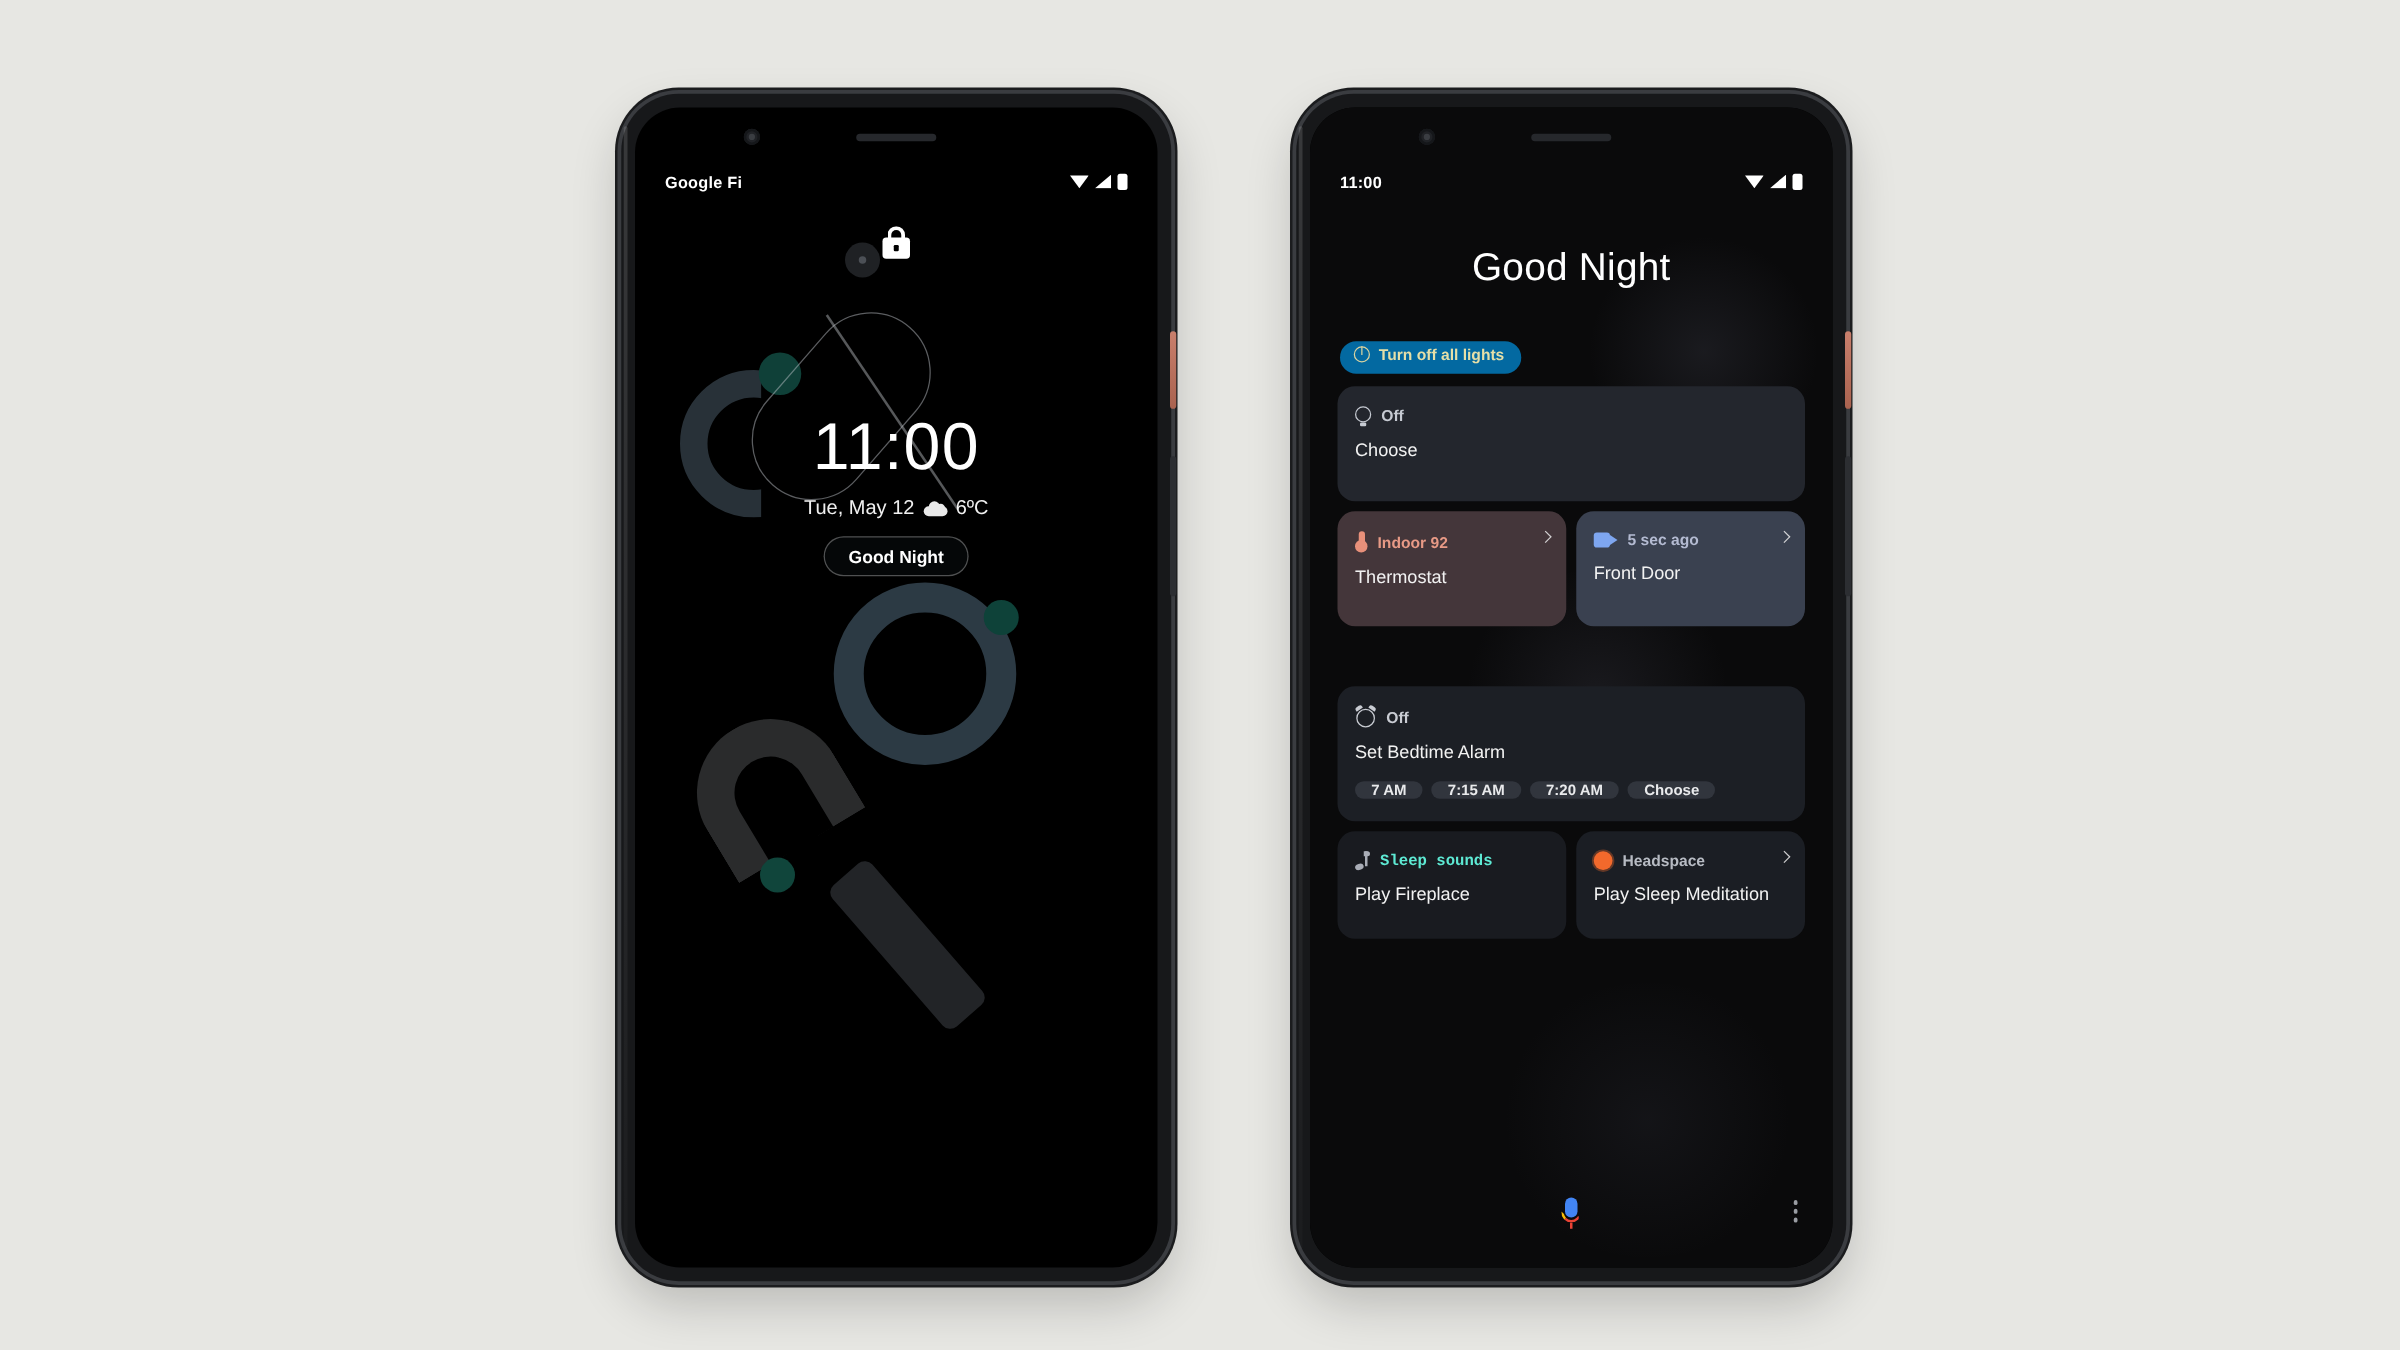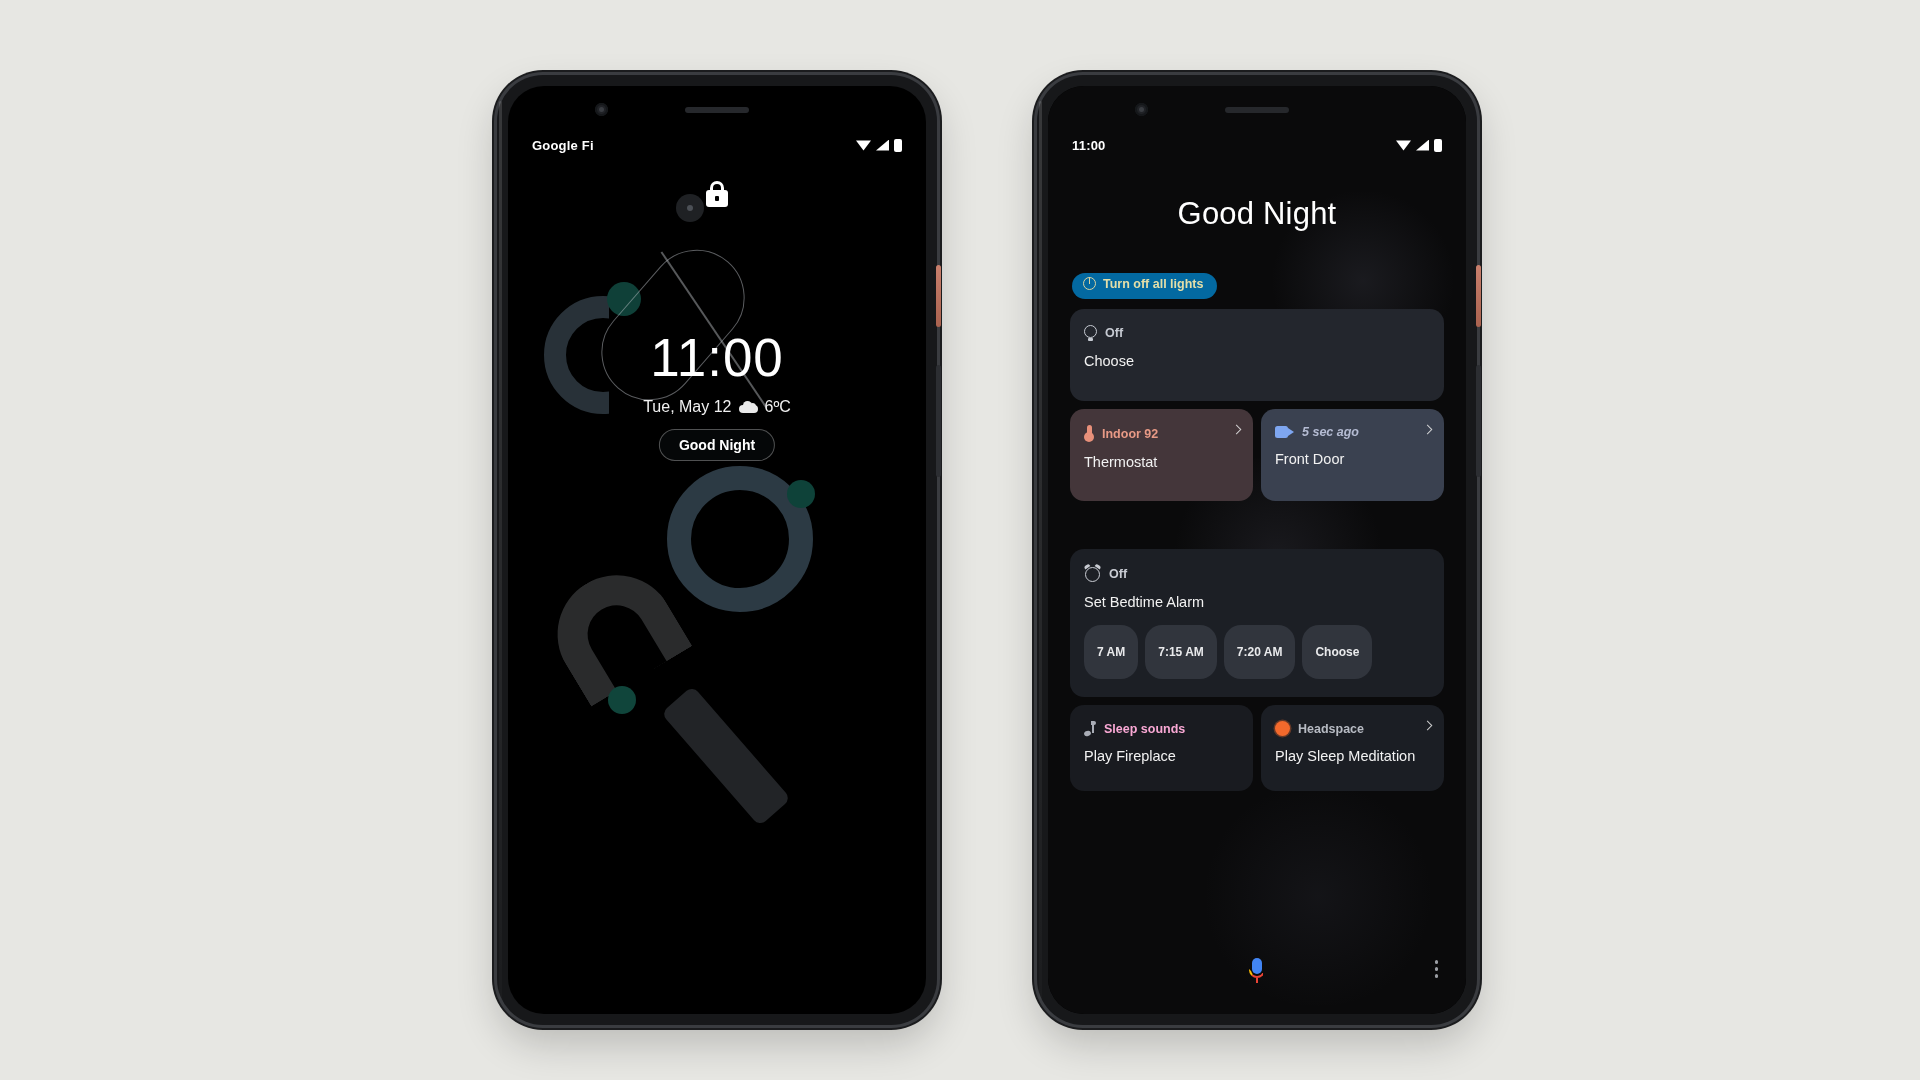--- a/index.html
+++ b/index.html
@@ -283,25 +283,25 @@
     transform: rotate(45deg);
   }
 
   .card-living  { background: #4b4940; }
   .card-living .card-head { color: #eceade; }
   .card-bedroom { background: #23262d; }
   .card-bedroom .card-head { color: #c6cad2; }
   .card-thermo  { background: #44363a; }
   .card-thermo .card-head { color: #e89a86; }
   .card-door    { background: #3a4150; }
-  .card-door .card-head { color: #b4bbd2; font-style: italic; }
+  .card-door .card-head { color: #b4bbd2; }
   .card-alarm   { background: #1c1f25; height: auto; padding-bottom: 18px; }
   .card-alarm .card-head { color: #c9ccd3; }
   .card-sleep   { background: #191b20; height: 86px; }
-  .card-sleep .card-head { color: #f9a8d4; }
+  .card-sleep .card-head { color: #5eead4; font-family: Liberation Mono, monospace; }
   .card-head-space { background: #1b1e24; height: 86px; }
   .card-head-space .card-head { color: #b7bbc3; }
 
   
   .bulb-on { position: relative; width: 13px; height: 16px; }
   .bulb-on .glass {
     position: absolute; top: 0; left: 0; width: 13px; height: 13px;
     border-radius: 50% 50% 45% 45%; background: #f5d76e;
   }
   .bulb-on .base {
@@ -365,21 +365,21 @@
   .headspace-icon {
     width: 15px; height: 15px; border-radius: 50%;
     background: #f2692c; box-shadow: 0 0 0 1.5px rgba(242,105,44,.35);
   }
 
   .alarm-chips {
     display: flex; gap: 7px; margin-top: 14px; flex-wrap: nowrap;
   }
   .alarm-chip {
     background: #31353d; color: #e9eaec;
-    border-radius: 17px; padding: 20px 13px;
+    border-radius: 17px; padding: 0 13px;
     font-size: 12px; font-weight: 600; white-space: nowrap;
   }
 
   .navbar-bottom {
     position: absolute; left: 0; right: 0; bottom: 22px; height: 40px;
   }
   .assistant-mic {
     position: absolute; left: 50%; margin-left: -9px; top: 6px;
     width: 18px; height: 26px;
   }

